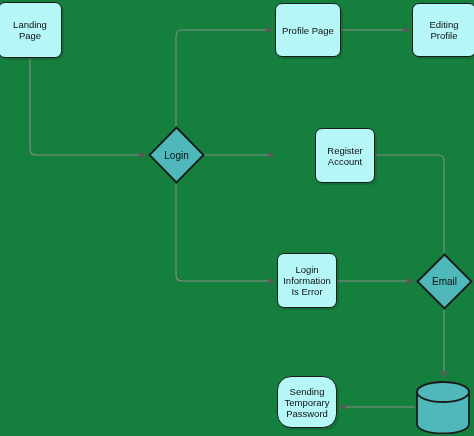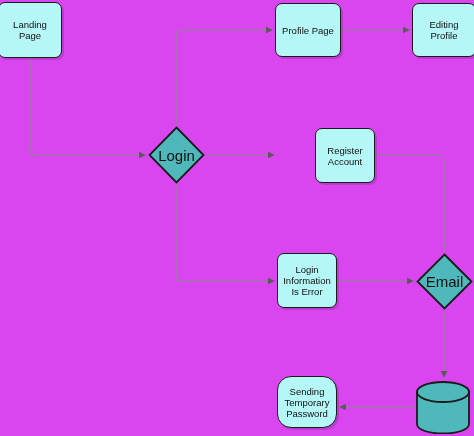--- a/index.html
+++ b/index.html
@@ -4,21 +4,21 @@
 <style>
   html,body{margin:0;padding:0;background:#ffffff;}
   body{
     font-family:"Liberation Sans", sans-serif;
     -webkit-font-smoothing:antialiased;
   }
   #canvas{
     position:relative;
     width:474px;
     height:436px;
-    background:#d946ef;
+    background:#15803d;
     overflow:hidden;
   }
   .node{
     position:absolute;
     box-sizing:border-box;
     display:flex;
     align-items:center;
     justify-content:center;
     text-align:center;
     color:#111111;
@@ -41,21 +41,21 @@
     box-shadow:none;
   }
   .diamond .dshape{
     position:absolute;
     left:0; top:0; right:0; bottom:0;
     z-index:1;
   }
   .diamond .dlabel{
     position:relative;
     z-index:2;
-    font-size:15px;
+    font-size:10px;
     color:#111111;
   }
   
   .cylinder{
     background:transparent;
     border:none;
   }
   .cylinder svg{position:absolute;left:0;top:0;}
   #edges{
     position:absolute;

